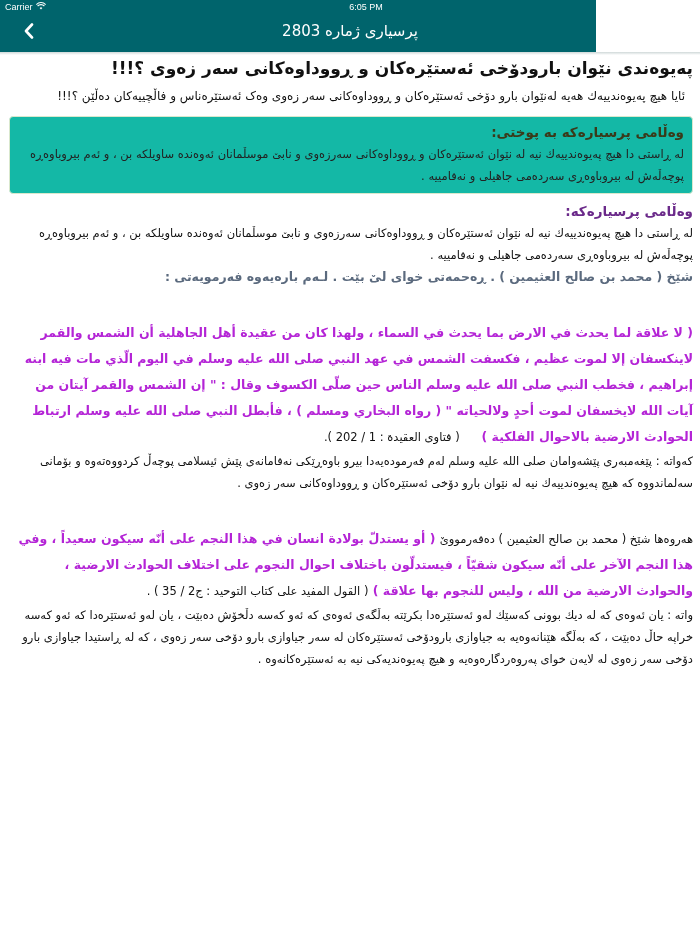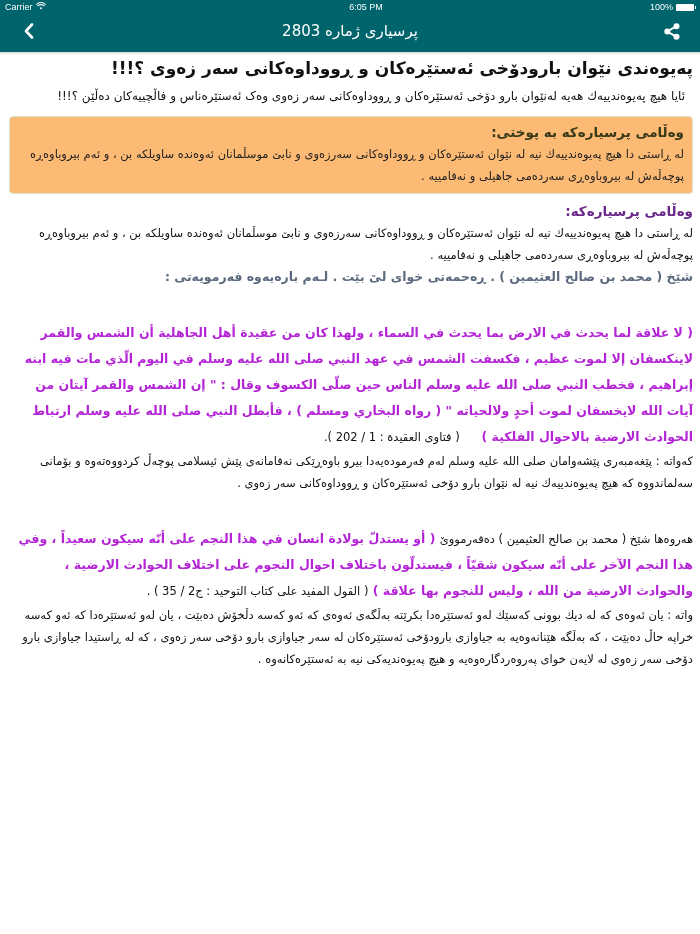--- a/index.html
+++ b/index.html
@@ -1,37 +1,37 @@
 <!DOCTYPE html>
 <html><head>
   <meta charset="utf-8">
   <style>
     * { box-sizing: border-box; margin: 0; padding: 0; }
     html, body { width: 700px; height: 934px; background: #ffffff; overflow: hidden; }
     body { font-family: "DejaVu Sans", sans-serif; color: #111; position: relative; }
 
-    .topbar { position: absolute; left: 0; top: 0; width: 700px; height: 52px; background: #00646c; color: #fff; }
+    .topbar { position: absolute; left: 0; top: 0; width: 596px; height: 52px; background: #00646c; color: #fff; }
     .statusbar { position: absolute; left: 0; top: 0; width: 700px; height: 14px; font-family: "Liberation Sans", sans-serif; font-size: 9px; color: #fff; }
     .status-left { position: absolute; left: 5px; top: 2px; display: flex; align-items: center; gap: 3px; }
     .status-time { position: absolute; left: 0; right: 0; top: 2px; text-align: center; margin-left: 32px; }
     .status-right { position: absolute; right: 6px; top: 2px; display: flex; align-items: center; gap: 3px; }
     .battery { width: 18px; height: 7px; background: #fff; border-radius: 1px; position: relative; }
     .battery::after { content: ""; position: absolute; right: -2px; top: 2px; width: 1.5px; height: 3px; background: #fff; }
 
     .navbar { position: absolute; left: 0; top: 14px; width: 700px; height: 38px; padding-left: 16px; }
     .nav-back { position: absolute; left: 18px; top: 7px; width: 22px; height: 24px; cursor: pointer; display: flex; align-items: center; justify-content: center; }
     .nav-title { position: absolute; left: 0; right: 0; top: 8px; text-align: center; font-family: "DejaVu Sans", sans-serif; font-size: 15px; color: #fff; direction: rtl; }
     .nav-share { position: absolute; right: 18px; top: 8px; width: 20px; height: 22px; cursor: pointer; display: flex; align-items: center; justify-content: center; }
     .nav-shadow { position: absolute; left: 0; top: 52px; width: 700px; height: 3px; background: linear-gradient(#cfd8d8, rgba(255,255,255,0)); }
 
     .content { position: absolute; left: 0; top: 55px; width: 700px; direction: rtl; text-align: right; padding: 0 7px 0 9px; }
     .title { font-family: "DejaVu Sans", sans-serif; font-size: 17px; line-height: 26px; margin-top: 0; color: #111; }
     .question { font-family: "DejaVu Sans", sans-serif; font-size: 12px; line-height: 23px; color: #111; margin-top: 4px; padding-right: 8px; }
 
-    .short-box { margin-top: 8px; background: #fdba74; border: 1px solid #d9e8cd; border-radius: 4px; padding: 4px 8px 6px 8px; }
+    .short-box { margin-top: 8px; background: #14b8a6; border: 1px solid #d9e8cd; border-radius: 4px; padding: 4px 8px 6px 8px; }
     .short-heading { font-family: "DejaVu Sans", sans-serif; font-weight: bold; font-size: 13.5px; line-height: 22px; color: #3a3a1a; }
     .short-body { font-family: "DejaVu Sans", sans-serif; font-size: 11.5px; line-height: 22px; color: #222; }
 
     .answer-heading { font-family: "DejaVu Sans", sans-serif; font-weight: bold; font-size: 13.5px; line-height: 22px; color: #6b2a8a; margin-top: 6px; }
     .p { font-family: "DejaVu Sans", sans-serif; font-size: 11.5px; line-height: 22px; color: #111; }
     .sheikh { font-family: "DejaVu Sans", sans-serif; font-weight: bold; font-size: 12.5px; line-height: 22px; color: #5b6a7e; }
     .quote { font-family: "DejaVu Sans", sans-serif; font-weight: bold; font-size: 12.5px; line-height: 26px; color: #b424d6; margin-top: 32px; }
     .ref { font-weight: normal; color: #111; font-size: 11.5px; }
     .kewate { font-weight: bold; color: #b424d6; }
   </style>

